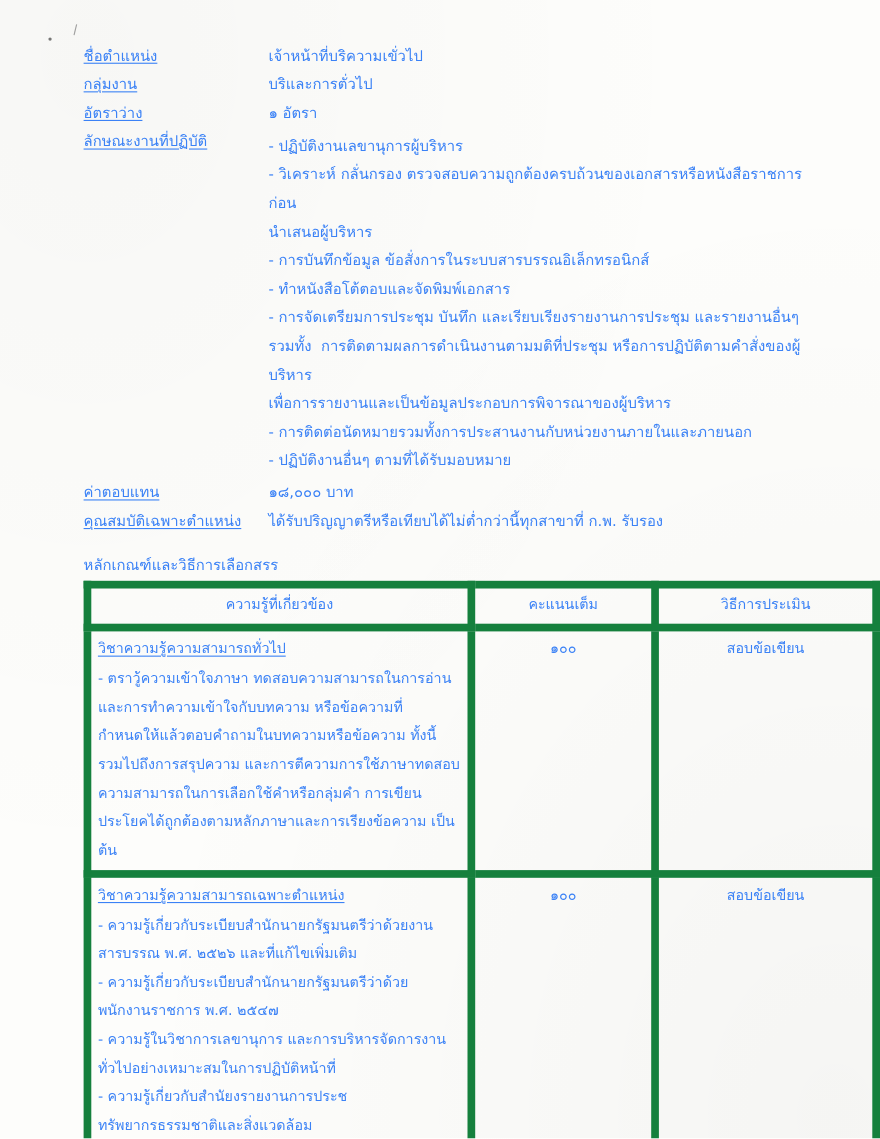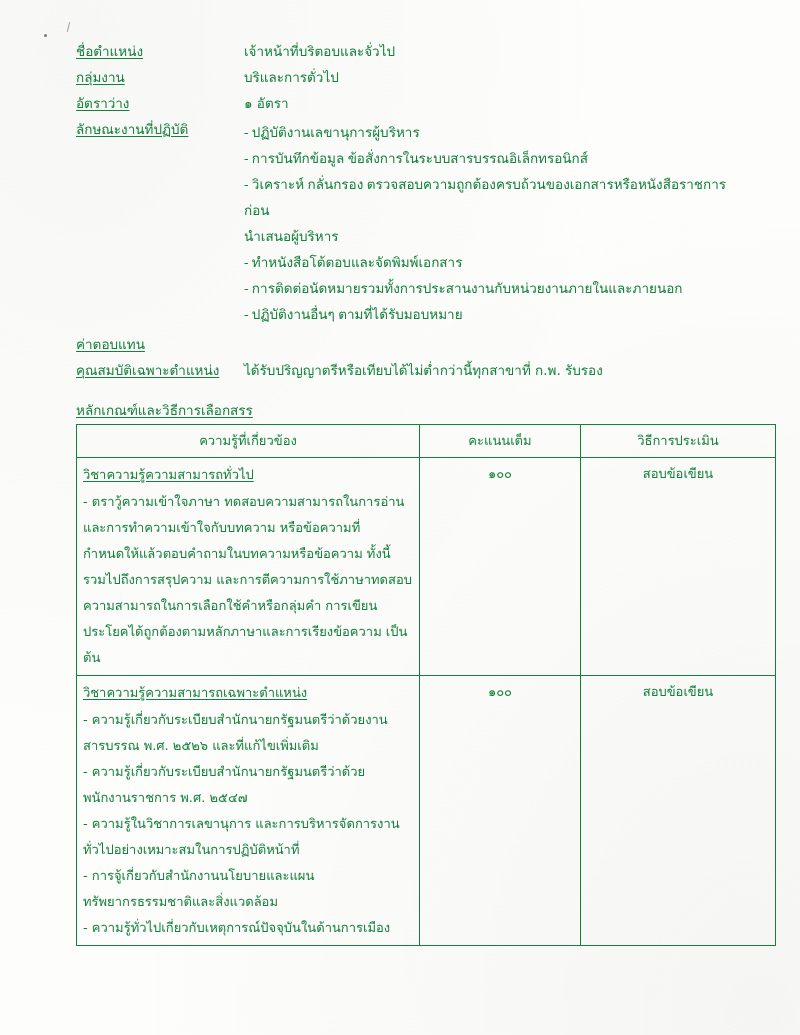--- a/index.html
+++ b/index.html
@@ -6,21 +6,21 @@
     margin: 0;
     padding: 0;
     background: #ffffff;
   }
   .page {
     position: relative;
     width: 800px;
     height: 1035px;
     background: #fdfdfb;
     font-family: "DejaVu Sans", sans-serif;
-    color: #15803d;
+    color: #3b82f6;
     overflow: hidden;
   }
   .scan-noise {
     position: absolute;
     inset: 0;
     pointer-events: none;
     background:
       radial-gradient(ellipse at 10% 5%, rgba(0,0,0,0.025), rgba(0,0,0,0) 55%),
       radial-gradient(ellipse at 95% 98%, rgba(0,0,0,0.03), rgba(0,0,0,0) 60%);
   }
@@ -68,39 +68,37 @@
     font-size: 13.5px;
     line-height: 19px;
   }
   .duty-list {
     flex: 1;
   }
   .duty-item {
     font-size: 13.5px;
     line-height: 26px;
     white-space: pre-wrap;
-    font-family: Liberation Serif, serif;
   }
   .section-heading {
     font-size: 13.5px;
     line-height: 20px;
-    text-decoration: underline;
     text-underline-offset: 2px;
     margin-top: 20px;
     margin-bottom: 4px;
   }
   table.criteria {
     border-collapse: collapse;
     width: 660px;
     margin-top: 3px;
     table-layout: fixed;
   }
   table.criteria th,
   table.criteria td {
-    border: 1px solid #15803d;
+    border: 7px solid #15803d;
     vertical-align: top;
     padding: 4px 6px;
     font-size: 13px;
     line-height: 26px;
   }
   table.criteria th {
     text-align: center;
     font-weight: normal;
     line-height: 22px;
     padding: 5px 6px;
@@ -128,48 +126,52 @@
 
 <div class="page">
   <div class="scan-noise"></div>
   <div class="mark-dot"></div>
   <div class="mark-tick"></div>
 
   <div class="content">
 
     <div class="row">
       <div class="label">ชื่อตำแหน่ง</div>
-      <div class="value">เจ้าหน้าที่บริตอบและจั่วไป</div>
+      <div class="value">เจ้าหน้าที่บริความเขั่วไป</div>
     </div>
 
     <div class="row">
       <div class="label">กลุ่มงาน</div>
       <div class="value">บริและการตั่วไป</div>
     </div>
 
     <div class="row">
       <div class="label">อัตราว่าง</div>
       <div class="value">๑  อัตรา</div>
     </div>
 
     <div class="row">
       <div class="label">ลักษณะงานที่ปฏิบัติ</div>
       <div class="duty-list">
         <div class="duty-item">- ปฏิบัติงานเลขานุการผู้บริหาร</div>
-        <div class="duty-item">- การบันทึกข้อมูล ข้อสั่งการในระบบสารบรรณอิเล็กทรอนิกส์</div>
         <div class="duty-item">- วิเคราะห์ กลั่นกรอง ตรวจสอบความถูกต้องครบถ้วนของเอกสารหรือหนังสือราชการก่อน
 นำเสนอผู้บริหาร</div>
+        <div class="duty-item">- การบันทึกข้อมูล ข้อสั่งการในระบบสารบรรณอิเล็กทรอนิกส์</div>
         <div class="duty-item">- ทำหนังสือโต้ตอบและจัดพิมพ์เอกสาร</div>
+        <div class="duty-item">- การจัดเตรียมการประชุม บันทึก และเรียบเรียงรายงานการประชุม และรายงานอื่นๆ
+รวมทั้ง  การติดตามผลการดำเนินงานตามมติที่ประชุม หรือการปฏิบัติตามคำสั่งของผู้บริหาร
+เพื่อการรายงานและเป็นข้อมูลประกอบการพิจารณาของผู้บริหาร</div>
         <div class="duty-item">- การติดต่อนัดหมายรวมทั้งการประสานงานกับหน่วยงานภายในและภายนอก</div>
         <div class="duty-item">- ปฏิบัติงานอื่นๆ ตามที่ได้รับมอบหมาย</div>
       </div>
     </div>
 
     <div class="row">
       <div class="label">ค่าตอบแทน</div>
+      <div class="value">๑๘,๐๐๐ บาท</div>
     </div>
 
     <div class="row">
       <div class="label">คุณสมบัติเฉพาะตำแหน่ง</div>
       <div class="value">ได้รับปริญญาตรีหรือเทียบได้ไม่ต่ำกว่านี้ทุกสาขาที่ ก.พ. รับรอง</div>
     </div>
 
     <div class="section-heading">หลักเกณฑ์และวิธีการเลือกสรร</div>
 
     <table class="criteria">
@@ -197,21 +199,21 @@
         </tr>
         <tr>
           <td class="col-know">
             <span class="know-head">วิชาความรู้ความสามารถเฉพาะตำแหน่ง</span>
             <span class="know-line">- ความรู้เกี่ยวกับระเบียบสำนักนายกรัฐมนตรีว่าด้วยงาน</span>
             <span class="know-line">สารบรรณ พ.ศ. ๒๕๒๖ และที่แก้ไขเพิ่มเติม</span>
             <span class="know-line">- ความรู้เกี่ยวกับระเบียบสำนักนายกรัฐมนตรีว่าด้วย</span>
             <span class="know-line">พนักงานราชการ พ.ศ. ๒๕๔๗</span>
             <span class="know-line">- ความรู้ในวิชาการเลขานุการ และการบริหารจัดการงาน</span>
             <span class="know-line">ทั่วไปอย่างเหมาะสมในการปฏิบัติหน้าที่</span>
-            <span class="know-line">- การจู้เกี่ยวกับสำนักงานนโยบายและแผน</span>
+            <span class="know-line">- ความรู้เกี่ยวกับสำนัยงรายงานการประช</span>
             <span class="know-line">ทรัพยากรธรรมชาติและสิ่งแวดล้อม</span>
             <span class="know-line">- ความรู้ทั่วไปเกี่ยวกับเหตุการณ์ปัจจุบันในด้านการเมือง</span>
             
           </td>
           <td class="col-score cell-center">๑๐๐</td>
           <td class="col-method cell-center">สอบข้อเขียน</td>
         </tr>
       </tbody>
     </table>
 

